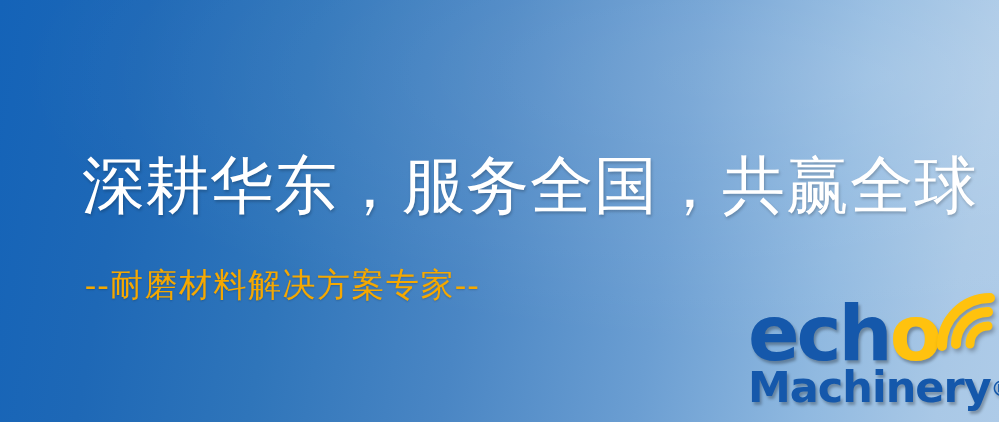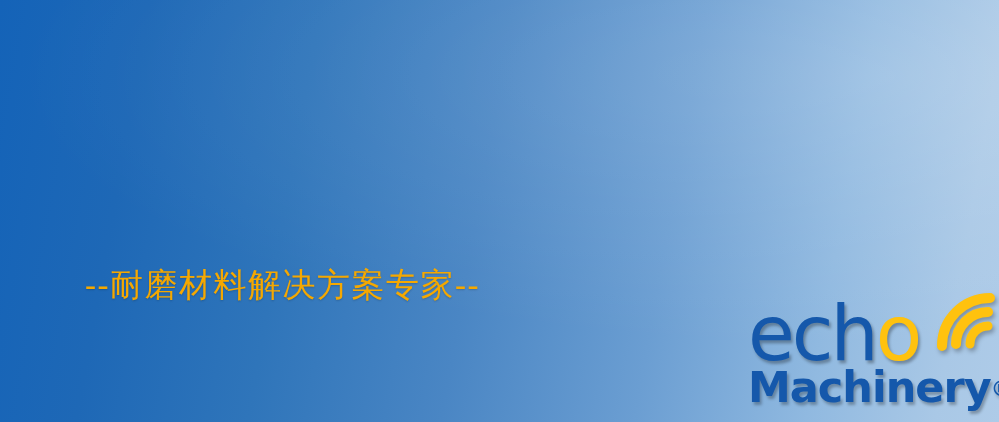--- a/index.html
+++ b/index.html
@@ -68,21 +68,21 @@
     left: 744px;
     top: 296px;
     width: 252px;
     height: 122px;
   }
   #logo-wordmark {
     position: absolute;
     left: 4px;
     top: 0px;
     font-family: "DejaVu Sans", "Liberation Sans", sans-serif;
-    font-weight: normal;
+    font-weight: bold;
     font-style: normal;
     font-size: 76px;
     line-height: 76px;
     letter-spacing: -3px;
     color: #1558ab;
     text-shadow: 2px 3px 3px rgba(0,0,0,0.30);
   }
   #logo-wordmark .yellow-o {
     color: #ffc20e;
     text-shadow: 2px 3px 3px rgba(0,0,0,0.30);
@@ -115,20 +115,21 @@
   }
 </style>
 </head>
 <body>
 
 <div id="banner">
 
   <div id="bg-gradient"></div>
   <div id="bg-sheen"></div>
 
+  <div id="headline">深耕华东，服务全国，共赢全球</div>
 
   <div id="subtitle">--耐磨材料解决方案专家--</div>
 
   <div id="logo">
 
     <div id="logo-wordmark"><span>ech</span><span class="yellow-o">o</span></div>
 
     <svg id="logo-waves" viewBox="0 0 70 64">
       <path d="M8,56 A48,48 0 0 1 56,8" fill="none" stroke="#ffc20e" stroke-width="10" stroke-linecap="round"></path>
       <path d="M8,40 A32,32 0 0 1 40,8" fill="none" stroke="#ffc20e" stroke-width="10" stroke-linecap="round" transform="translate(14,14)"></path>

